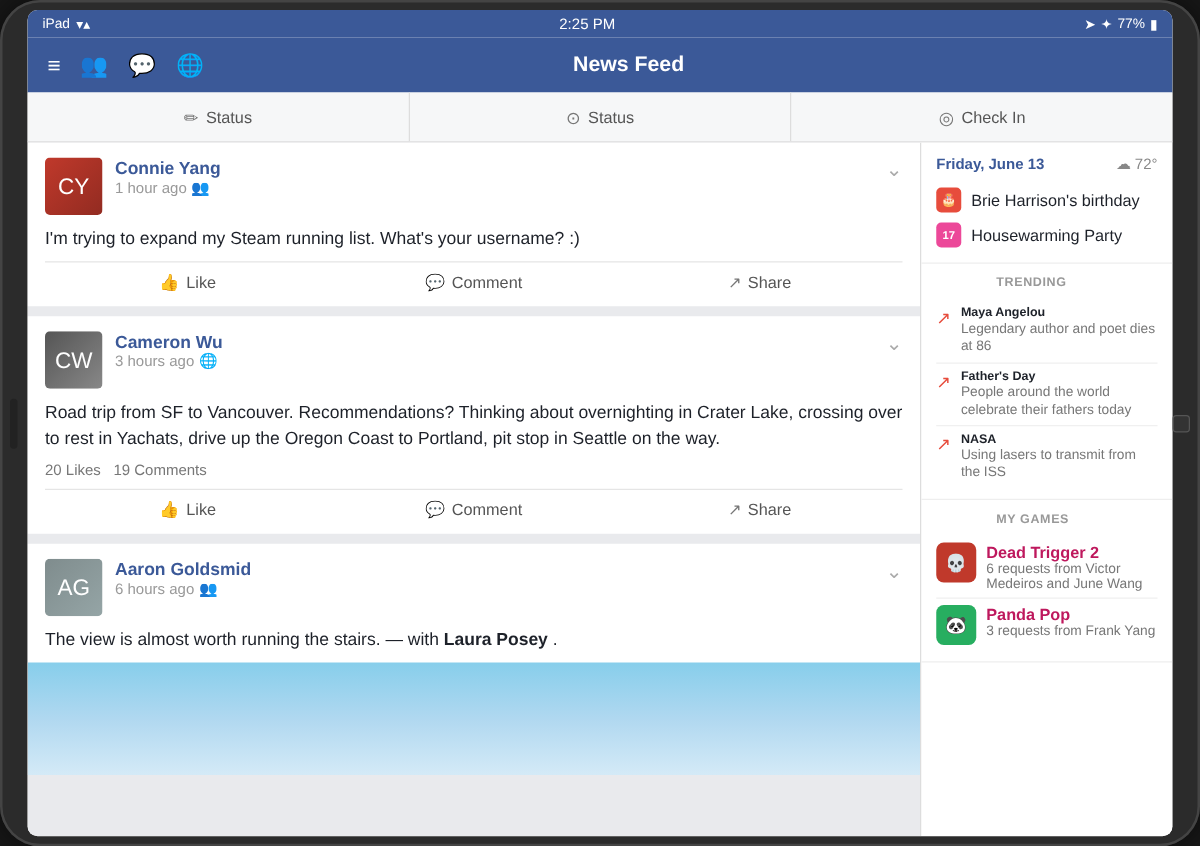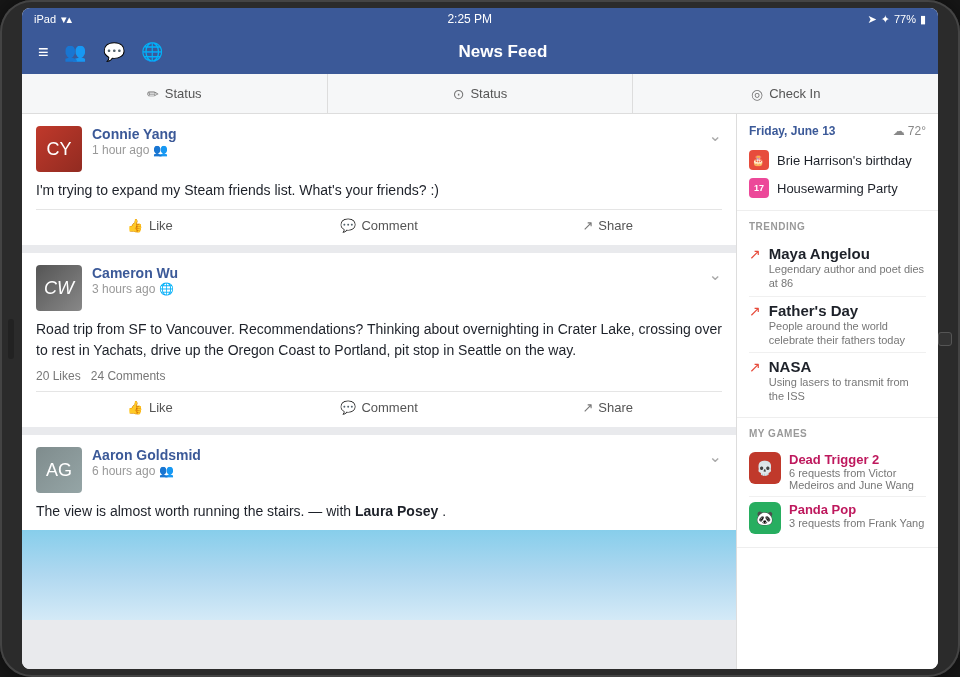--- a/index.html
+++ b/index.html
@@ -221,34 +221,35 @@
     .event-icon.calendar { background: #ec4899; font-size: 9px; font-weight: 700; }
     .event-label { font-size: 13px; color: #1d2129; }
 
     .sidebar-section-title {
       font-size: 10px;
       font-weight: 700;
       color: #999;
       text-transform: uppercase;
       letter-spacing: 0.5px;
       margin-bottom: 8px;
+      margin-left: 48px;
     }
 
     .trending-item {
       display: flex;
       align-items: flex-start;
       gap: 8px;
       padding: 5px 0;
       border-bottom: 1px solid #f0f0f0;
       cursor: pointer;
     }
     .trending-item:last-child { border-bottom: none; }
     .trend-arrow { color: #e74c3c; font-size: 14px; margin-top: 1px; flex-shrink: 0; }
     .trend-content {}
-    .trend-name { font-size: 15px; font-weight: 700; color: #1d2129; }
+    .trend-name { font-size: 10px; font-weight: 700; color: #1d2129; }
     .trend-desc { font-size: 11px; color: #777; line-height: 1.3; }
 
     .game-item {
       display: flex;
       align-items: flex-start;
       gap: 8px;
       padding: 5px 0;
       border-bottom: 1px solid #f0f0f0;
       cursor: pointer;
     }
@@ -320,21 +321,21 @@
       transform: translateY(-50%);
       width: 14px;
       height: 14px;
       background: #333;
       border-radius: 3px;
       border: 1px solid #555;
     }
 
     
     .avatar-connie { background: linear-gradient(135deg, #c0392b, #922b21); }
-    .avatar-cameron { background: linear-gradient(135deg, #555, #888); font-style: italic; }
+    .avatar-cameron { background: linear-gradient(135deg, #555, #888); }
     .avatar-aaron { background: linear-gradient(135deg, #7f8c8d, #95a5a6); }
   </style>
 </head>
 <body>
 
 <div class="ipad-frame">
   <div class="ipad-button-left"></div>
   <div class="ipad-button-right"></div>
 
   <div class="ipad-screen">
@@ -390,21 +391,21 @@
             </div>
             <div class="post-meta">
               <div class="post-author">Connie Yang</div>
               <div class="post-time">
                 <span>1 hour ago</span>
                 <span>👥</span>
               </div>
             </div>
             <div class="post-dropdown">⌄</div>
           </div>
-          <div class="post-text">I'm trying to expand my Steam friends list. What's your friends? :)</div>
+          <div class="post-text">I'm trying to expand my Steam running list. What's your username? :)</div>
           <div class="post-actions">
             <div class="post-action">
               <span class="post-action-icon">👍</span>
               <span>Like</span>
             </div>
             <div class="post-action">
               <span class="post-action-icon">💬</span>
               <span>Comment</span>
             </div>
             <div class="post-action">
@@ -424,21 +425,21 @@
               <div class="post-time">
                 <span>3 hours ago</span>
                 <span>🌐</span>
               </div>
             </div>
             <div class="post-dropdown">⌄</div>
           </div>
           <div class="post-text">Road trip from SF to Vancouver. Recommendations? Thinking about overnighting in Crater Lake, crossing over to rest in Yachats, drive up the Oregon Coast to Portland, pit stop in Seattle on the way.</div>
           <div class="post-stats">
             <span>20 Likes</span>
-            <span>24 Comments</span>
+            <span>19 Comments</span>
           </div>
           <div class="post-actions">
             <div class="post-action">
               <span class="post-action-icon">👍</span>
               <span>Like</span>
             </div>
             <div class="post-action">
               <span class="post-action-icon">💬</span>
               <span>Comment</span>
             </div>

